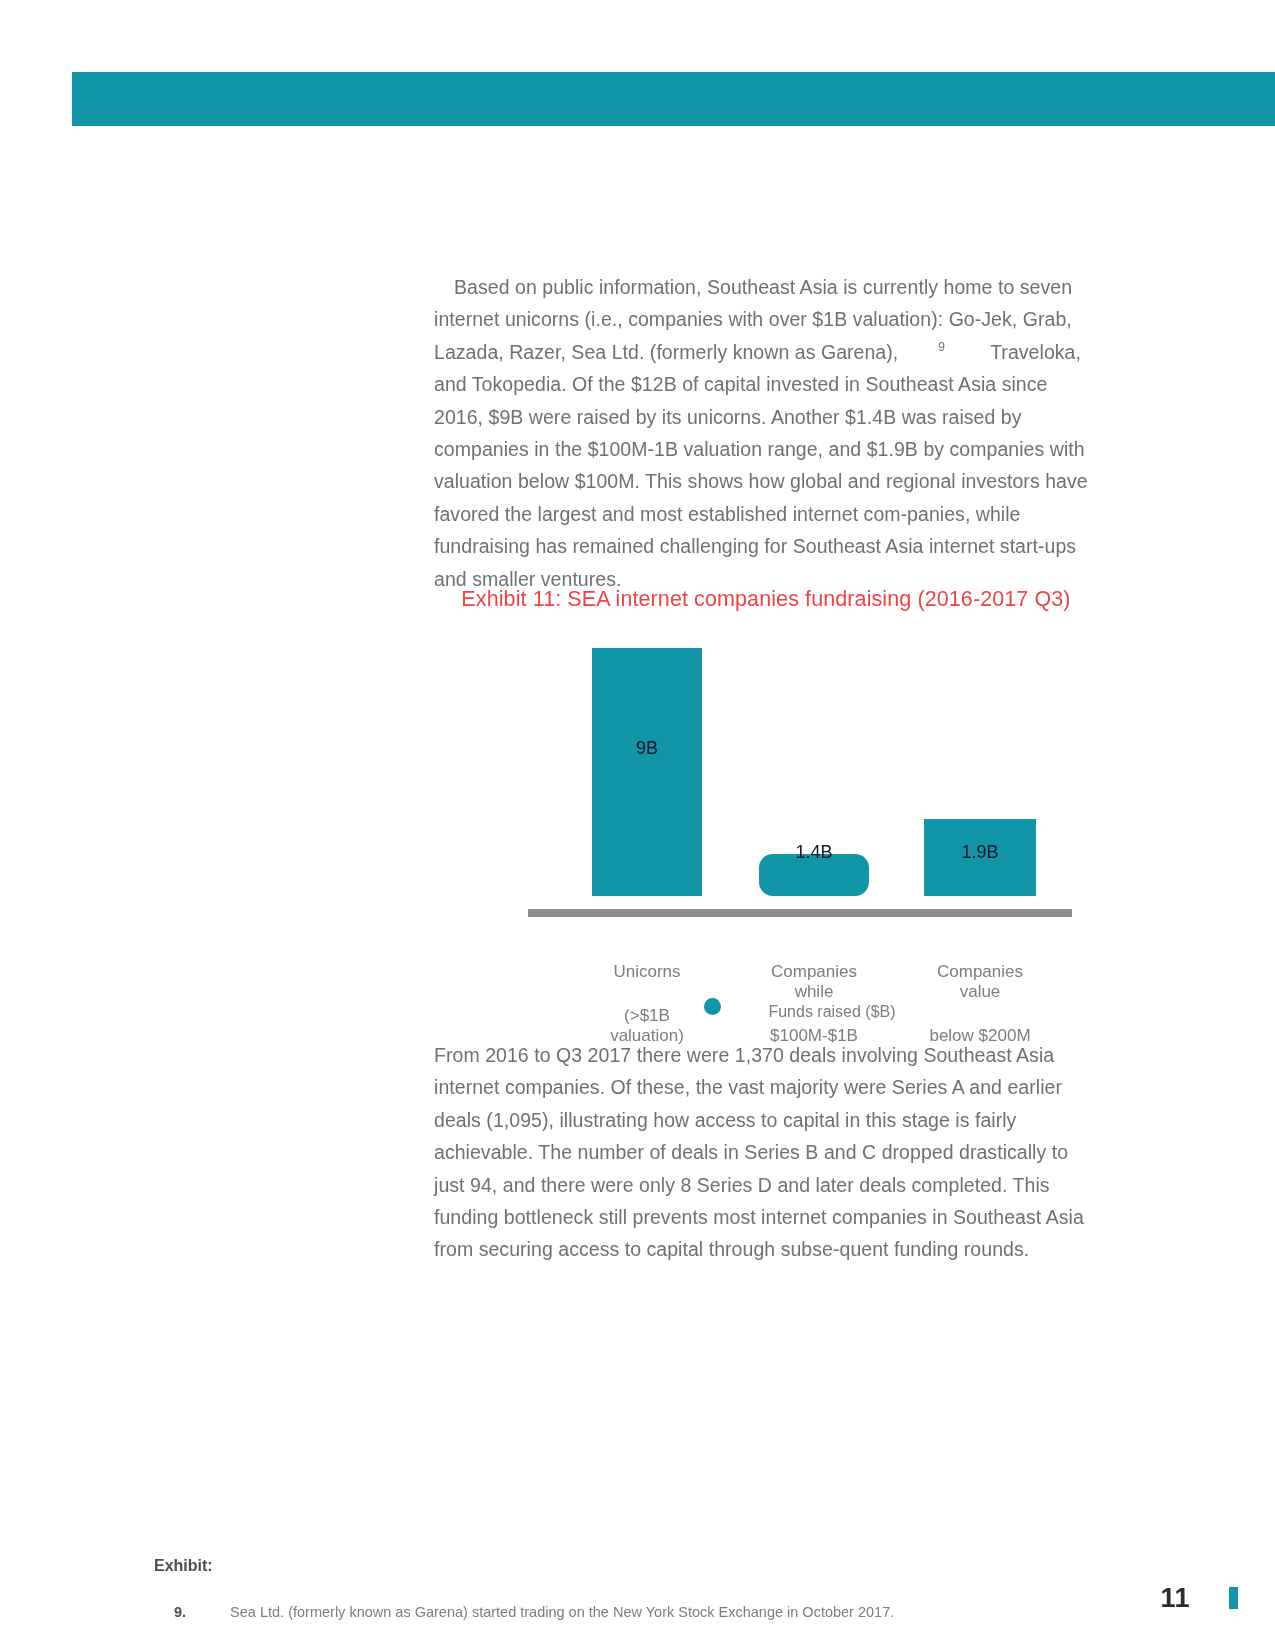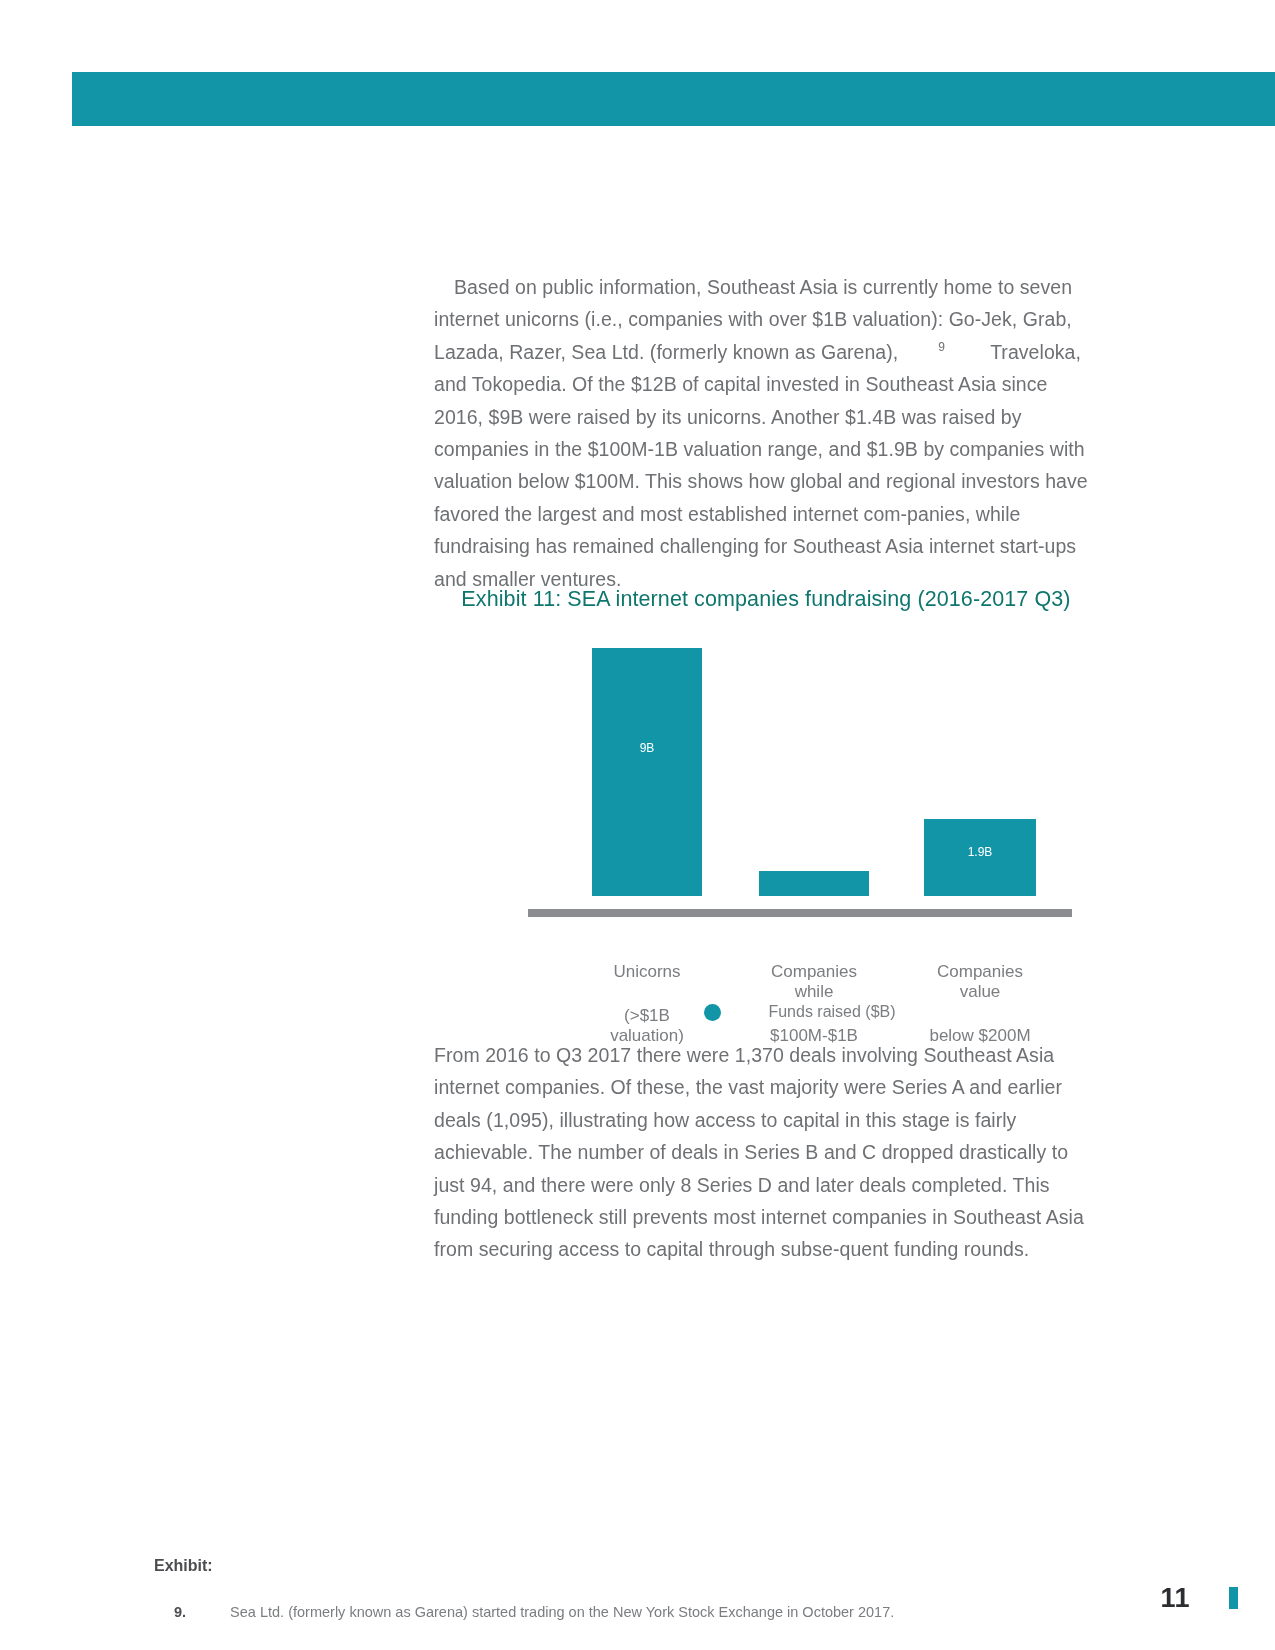--- a/index.html
+++ b/index.html
@@ -44,21 +44,21 @@
 
   
   .exhibit {
     position: absolute;
     left: 338px;
     top: 488px;
     width: 712px;
   }
   .exhibit-title {
     text-align: center;
-    color: #0f766e;
+    color: #ef4444;
     font-size: 21.5px;
     line-height: 30px;
     font-weight: 400;
     letter-spacing: 0.1px;
   }
   .chart-wrap {
     position: relative;
     width: 712px;
     height: 340px;
     margin-top: 18px;
@@ -80,30 +80,30 @@
   }
   .bar {
     position: absolute;
     bottom: 0;
     background: #1295a6;
     display: flex;
     align-items: flex-end;
     justify-content: center;
   }
   .bar-value {
-    color: #ffffff;
-    font-size: 12px;
+    color: #0f172a;
+    font-size: 18px;
     line-height: 20px;
     padding-bottom: 14px;
     font-weight: 400;
     white-space: nowrap;
   }
   .bar.b0 { left: 130px; width: 110px; height: 248px; }
   .bar.b0 .bar-value { padding-bottom: 118px; }
-  .bar.b1 { left: 297px; width: 110px; height: 25px; }
+  .bar.b1 { left: 297px; width: 110px; height: 42px; border-radius: 14px; }
   .bar.b2 { left: 462px; width: 112px; height: 77px; }
 
   .cat-labels {
     position: absolute;
     left: 0;
     top: 266px;
     width: 712px;
     height: 50px;
   }
   .cat {
@@ -116,21 +116,20 @@
   .cat.c0 { left: 110px; width: 150px; }
   .cat.c1 { left: 272px; width: 160px; }
   .cat.c2 { left: 440px; width: 156px; }
 
   .legend {
     position: absolute;
     left: 0;
     top: 326px;
     width: 712px;
     display: flex;
-    align-items: center;
     justify-content: center;
     gap: 11px;
   }
   .legend-dot {
     width: 17px;
     height: 17px;
     border-radius: 50%;
     background: #1295a6;
     display: inline-block;
   }

